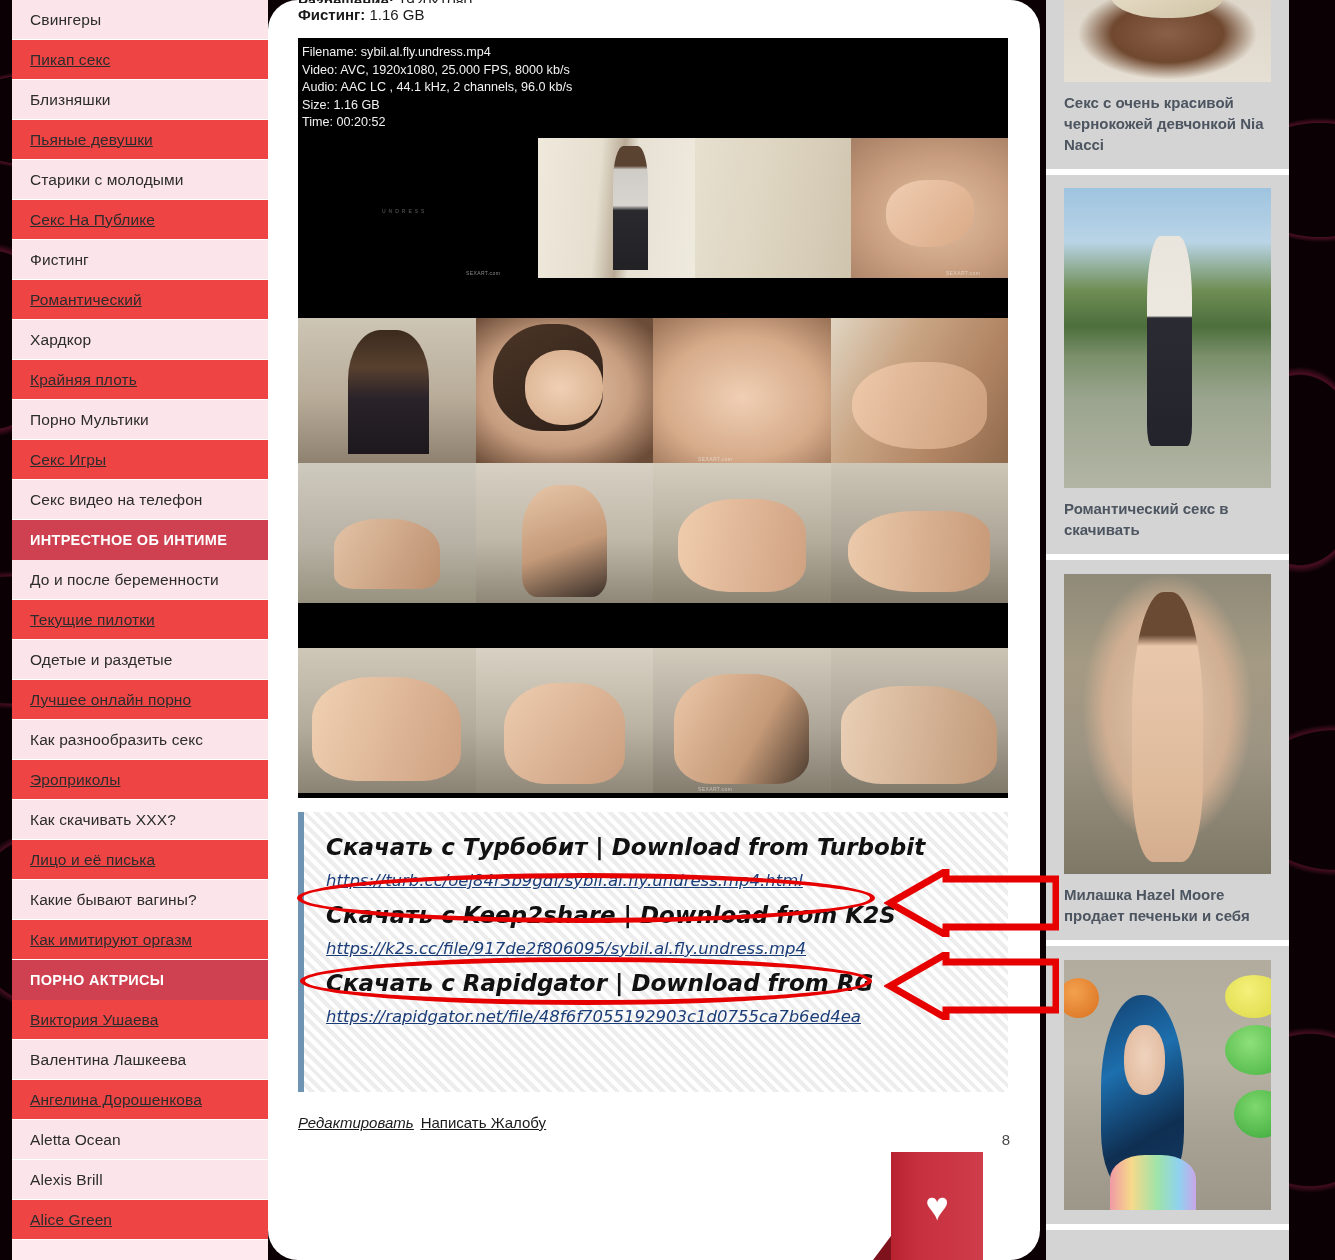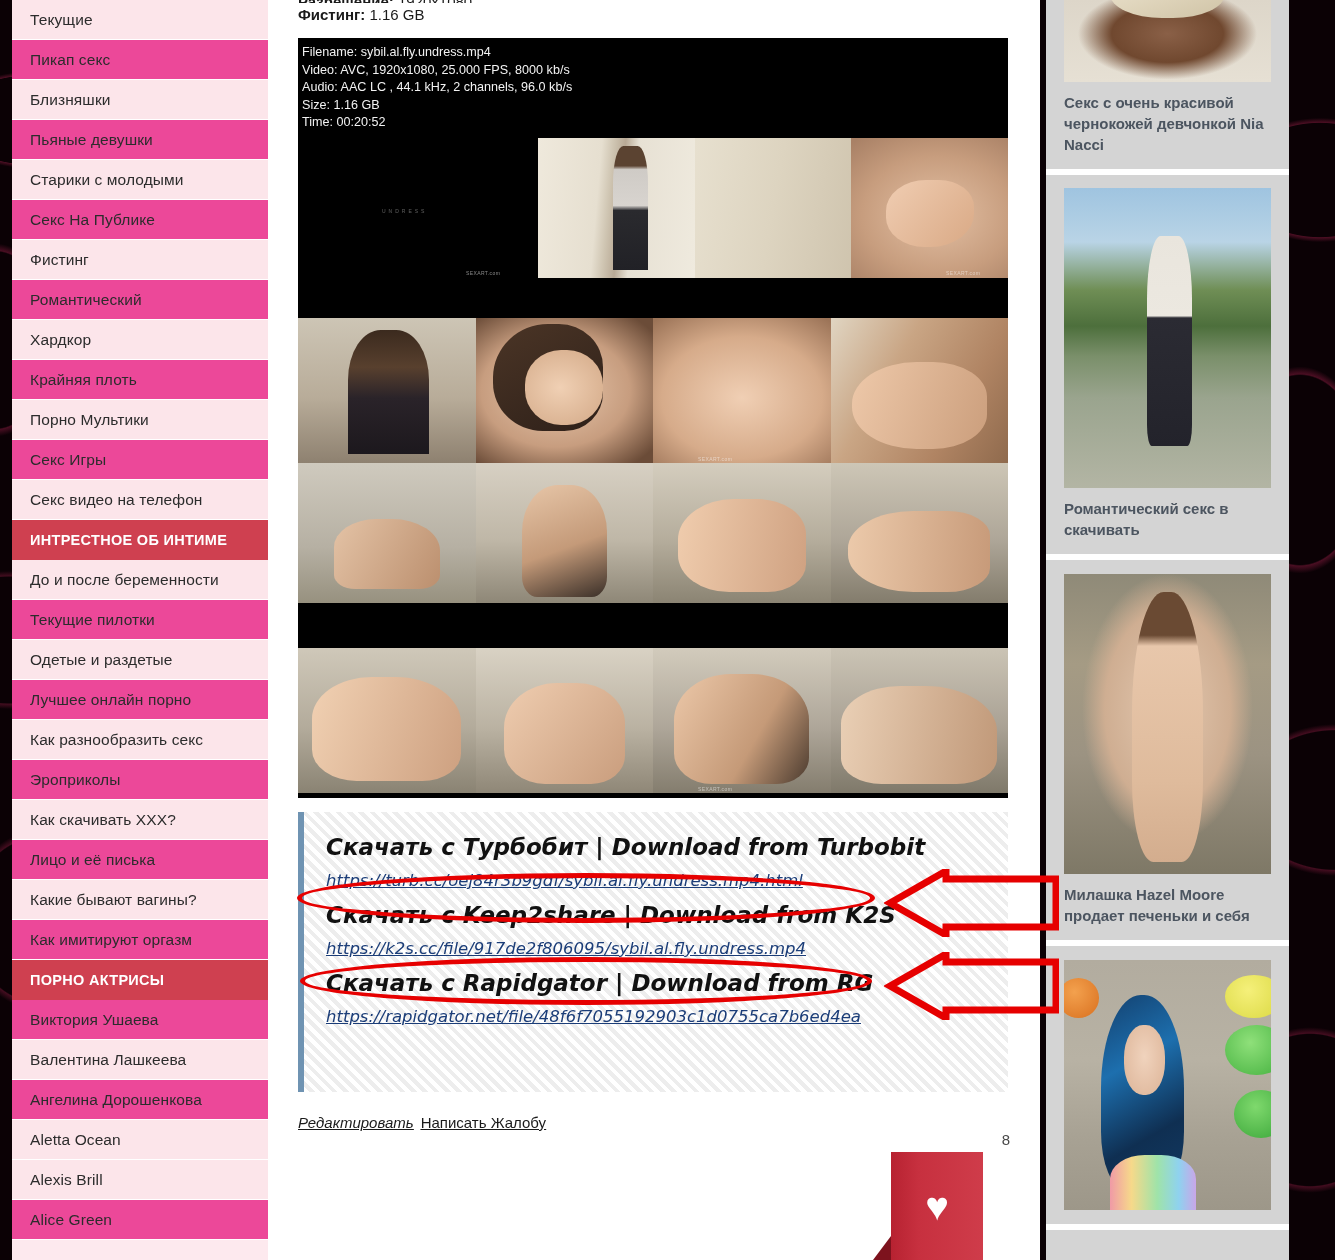--- a/index.html
+++ b/index.html
@@ -54,21 +54,21 @@
     display: flex;
     align-items: center;
     padding-left: 18px;
     font-size: 15.5px;
     color: #2c2c2c;
     background: #fce5ea;
     border-bottom: 1px solid #ffffff;
     letter-spacing: 0.1px;
     white-space: nowrap;
   }
-  .menu-item.alt { background: #ec4899; }
+  .menu-item.alt { background: #ef4444; text-decoration: underline; }
   .menu-header {
     height: 40px;
     display: flex;
     align-items: center;
     padding-left: 18px;
     font-size: 14.5px;
     font-weight: bold;
     color: #ffffff;
     background: #cf4050;
     letter-spacing: 0.3px;
@@ -77,20 +77,21 @@
 
   
   .main {
     position: absolute;
     left: 268px;
     top: 0;
     width: 772px;
     height: 1260px;
     background: #ffffff;
     padding: 0 30px;
+    border-radius: 30px;
   }
 
   .meta-line {
     font-size: 15px;
     color: #1a1a1a;
     font-weight: bold;
     line-height: 23px;
     white-space: nowrap;
   }
   .meta-line .val { font-weight: normal; }
@@ -352,21 +353,21 @@
   }
 </style>
 </head>
 <body>
 
 <div class="page-bg"></div>
 
 <div class="layout">
 
   <nav class="left-sidebar" id="left-sidebar">
-      <div class="menu-item">Текущие</div>
+      <div class="menu-item">Свингеры</div>
       <div class="menu-item alt">Пикап секс</div>
       <div class="menu-item">Близняшки</div>
       <div class="menu-item alt">Пьяные девушки</div>
       <div class="menu-item">Старики с молодыми</div>
       <div class="menu-item alt">Секс На Публике</div>
       <div class="menu-item">Фистинг</div>
       <div class="menu-item alt">Романтический</div>
       <div class="menu-item">Хардкор</div>
       <div class="menu-item alt">Крайняя плоть</div>
       <div class="menu-item">Порно Мультики</div>

